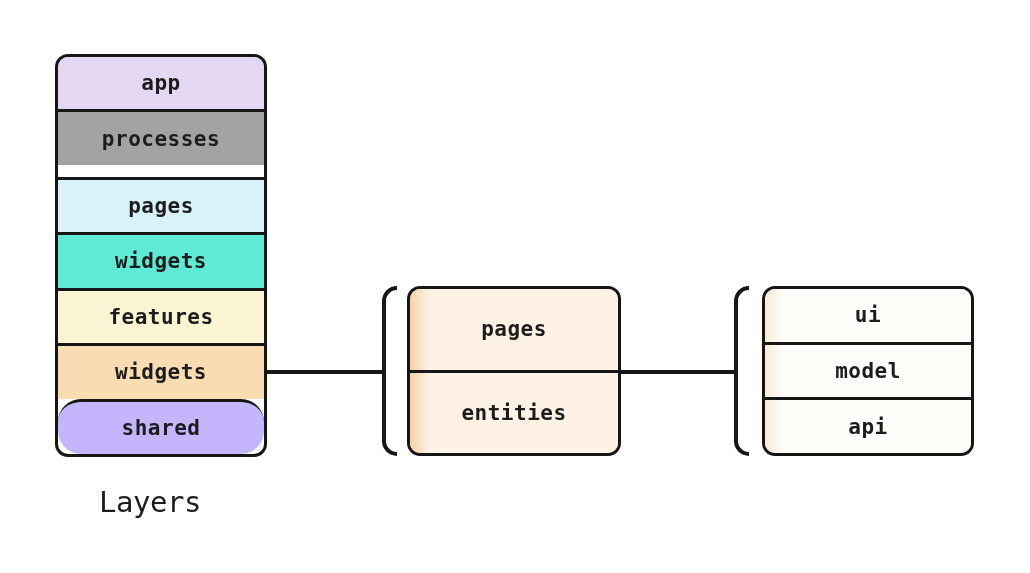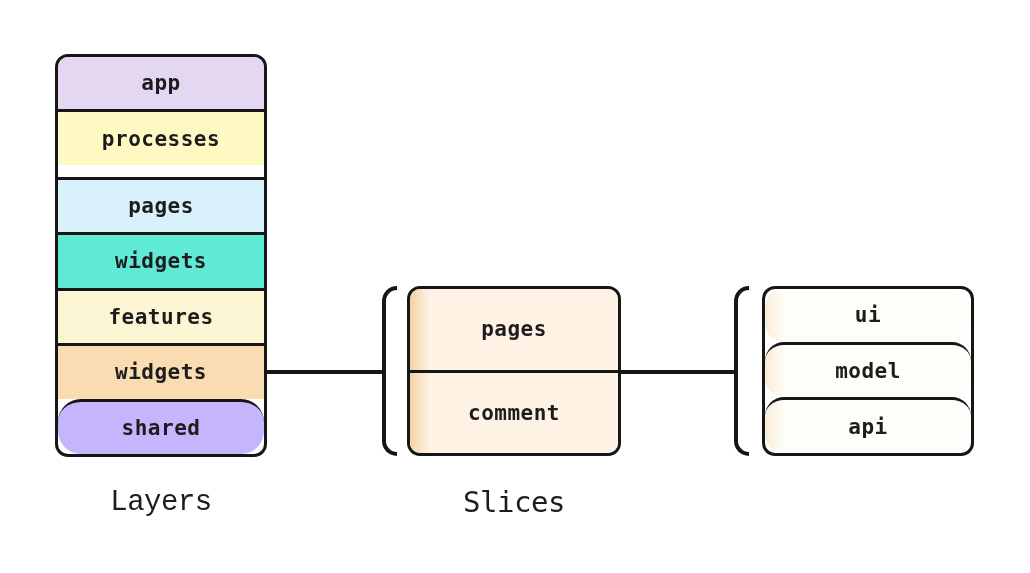--- a/index.html
+++ b/index.html
@@ -32,21 +32,20 @@
 
   #layers-stack  { left:55px;  top:54px;  width:212px; height:403px; }
   #slices-stack  { left:407px; top:286px; width:214px; height:170px; }
   #segments-stack{ left:762px; top:286px; width:212px; height:170px; }
 
   #slices-stack .row {
     background:linear-gradient(90deg, var(--slices_stripe,#f5d2a4) 0px, var(--slices_row_bg,#fdf2e4) 19px);
   }
   #segments-stack .row {
     background:linear-gradient(90deg, var(--segments_stripe,#f8ecd9) 0px, var(--segments_row_bg,#fffdf9) 19px);
-    border-radius:19px;
   }
 
   
   .connector {
     position:absolute; height:4px; top:370px;
     background:var(--ink,#161616);
   }
   #connector-layers-slices  { left:266px; width:119px; }
   #connector-slices-segments{ left:620px; width:117px; }
 
@@ -62,54 +61,53 @@
   #bracket-slices  { left:382px; }
   #bracket-segments{ left:734px; }
 
   
   .caption {
     position:absolute; top:485px; height:34px;
     display:flex; align-items:center; justify-content:center;
     font-size:29px; font-weight:400; color:#1d1d1d;
     letter-spacing:-0.5px;
   }
-  #caption-layers  { left:55px;  width:212px;font-family:Liberation Mono, monospace; }
+  #caption-layers  { left:44px;  width:212px; }
   #caption-slices  { left:407px; width:214px; }
   #caption-segments{ left:762px; width:212px; }
 </style>
 </head>
 <body>
 
 <div class="canvas">
 
   <div class="stack" id="layers-stack">
     <div class="row" style="background: rgb(227, 215, 241);">app</div>
-    <div class="row" style="background: #fef9c3;">processes</div>
+    <div class="row" style="background: #a3a3a3;">processes</div>
     <div class="row" style="background: rgb(216, 241, 251); margin-top: 12px;">pages</div>
     <div class="row" style="background: #5eead4;">widgets</div>
     <div class="row" style="background: rgb(252, 245, 211);">features</div>
     <div class="row" style="background: rgb(249, 220, 178);">widgets</div>
     <div class="row" style="background: #c4b5fd; border-radius: 23px;">shared</div>
   </div>
 
   <div class="connector" id="connector-layers-slices"></div>
 
   <div class="bracket" id="bracket-slices"></div>
 
   <div class="stack" id="slices-stack">
     <div class="row">pages</div>
-    <div class="row">comment</div>
+    <div class="row">entities</div>
   </div>
 
   <div class="connector" id="connector-slices-segments"></div>
 
   <div class="bracket" id="bracket-segments"></div>
 
   <div class="stack" id="segments-stack">
     <div class="row">ui</div>
     <div class="row">model</div>
     <div class="row">api</div>
   </div>
 
   <div class="caption" id="caption-layers">Layers</div>
-  <div class="caption" id="caption-slices">Slices</div>
 
 </div>
 
 </body></html>

